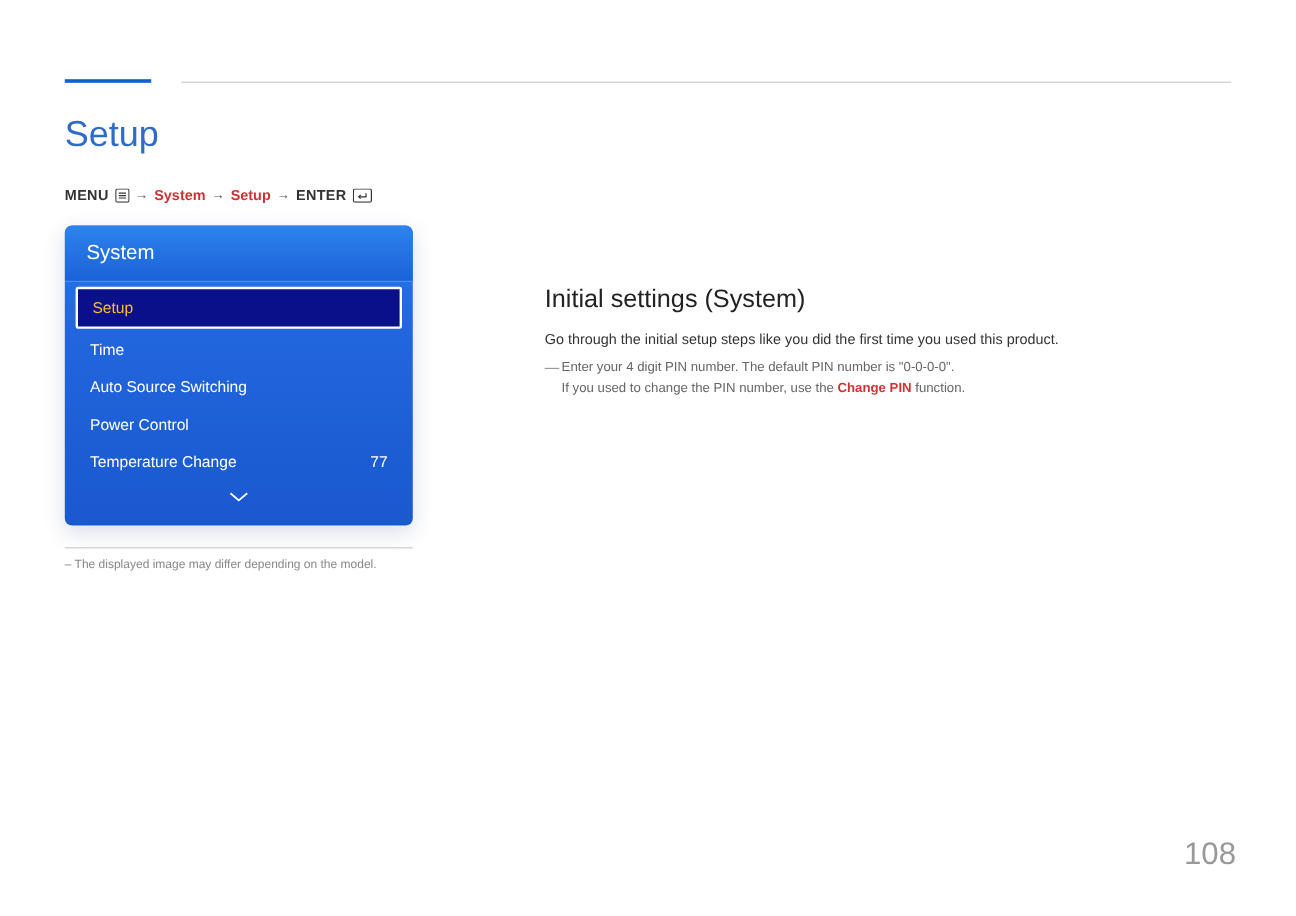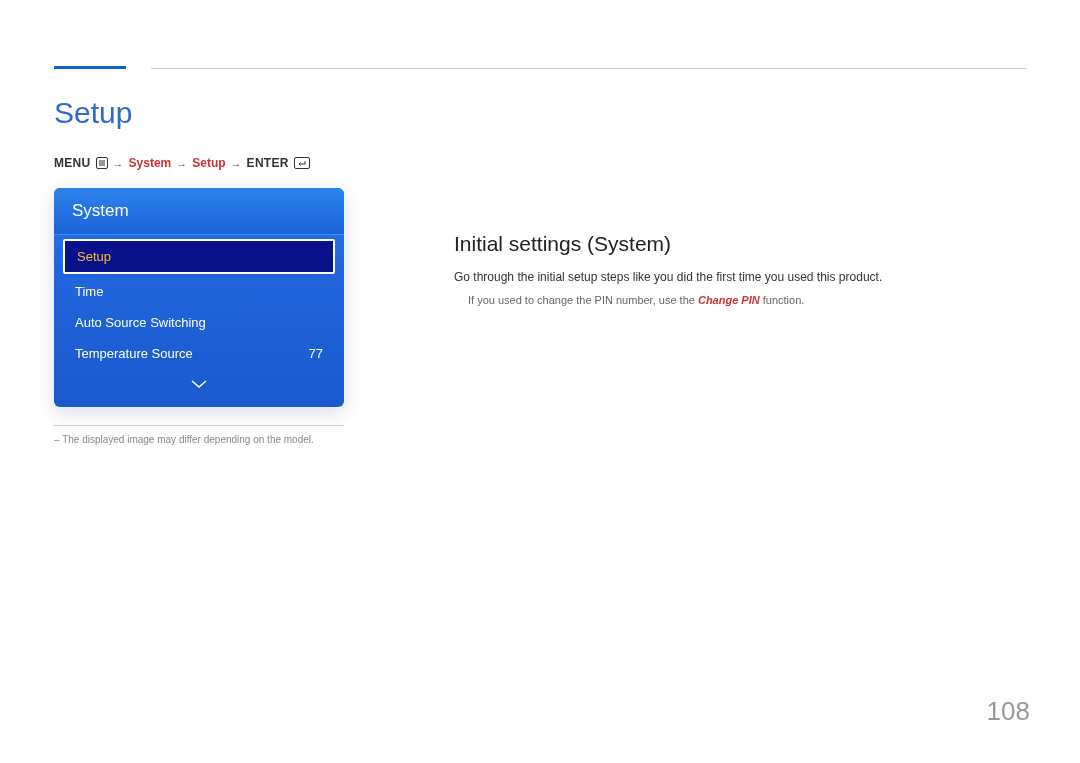--- a/index.html
+++ b/index.html
@@ -158,21 +158,20 @@
       content: "―";
       position: absolute;
       left: -14px;
       top: -1px;
       color: #888;
       font-size: 12px;
     }
     .inline-red {
       color: #c33;
       font-weight: 600;
-      font-style: italic;
     }
     .page-number {
       position: absolute;
       right: 50px;
       bottom: 36px;
       font-size: 26px;
       color: #999;
       font-weight: 300;
     }
   </style>
@@ -213,37 +212,41 @@
         <div class="menu-item selected">
           <span>Setup</span>
         </div>
         <div class="menu-item">
           <span>Time</span>
         </div>
         <div class="menu-item">
           <span>Auto Source Switching</span>
         </div>
         <div class="menu-item">
-          <span>Temperature Source</span>
+          <span>Power Control</span>
+        </div>
+        <div class="menu-item">
+          <span>Temperature Change</span>
           <span class="value">77</span>
         </div>
       </div>
       <div class="menu-chevron">
         <svg width="18" height="10" viewBox="0 0 18 10">
           <path d="M 2 2 L 9 8 L 16 2" fill="none" stroke="#fff" stroke-width="1.5"></path>
         </svg>
       </div>
     </div>
 
     <hr class="under-panel-rule">
     <div class="disclaimer">– The displayed image may differ depending on the model.</div>
   </div>
 
   <div class="right-col">
     <h2 class="right-title">Initial settings (System)</h2>
     <p class="body-text">Go through the initial setup steps like you did the first time you used this product.</p>
+    <p class="note-line first">Enter your 4 digit PIN number. The default PIN number is "0-0-0-0".</p>
     <p class="note-line">
       <span>If you used to change the PIN number, use the </span><span class="inline-red">Change PIN</span><span> function.</span>
     </p>
   </div>
 </div>
 
 <div class="page-number">108</div>
 
 </body></html>

